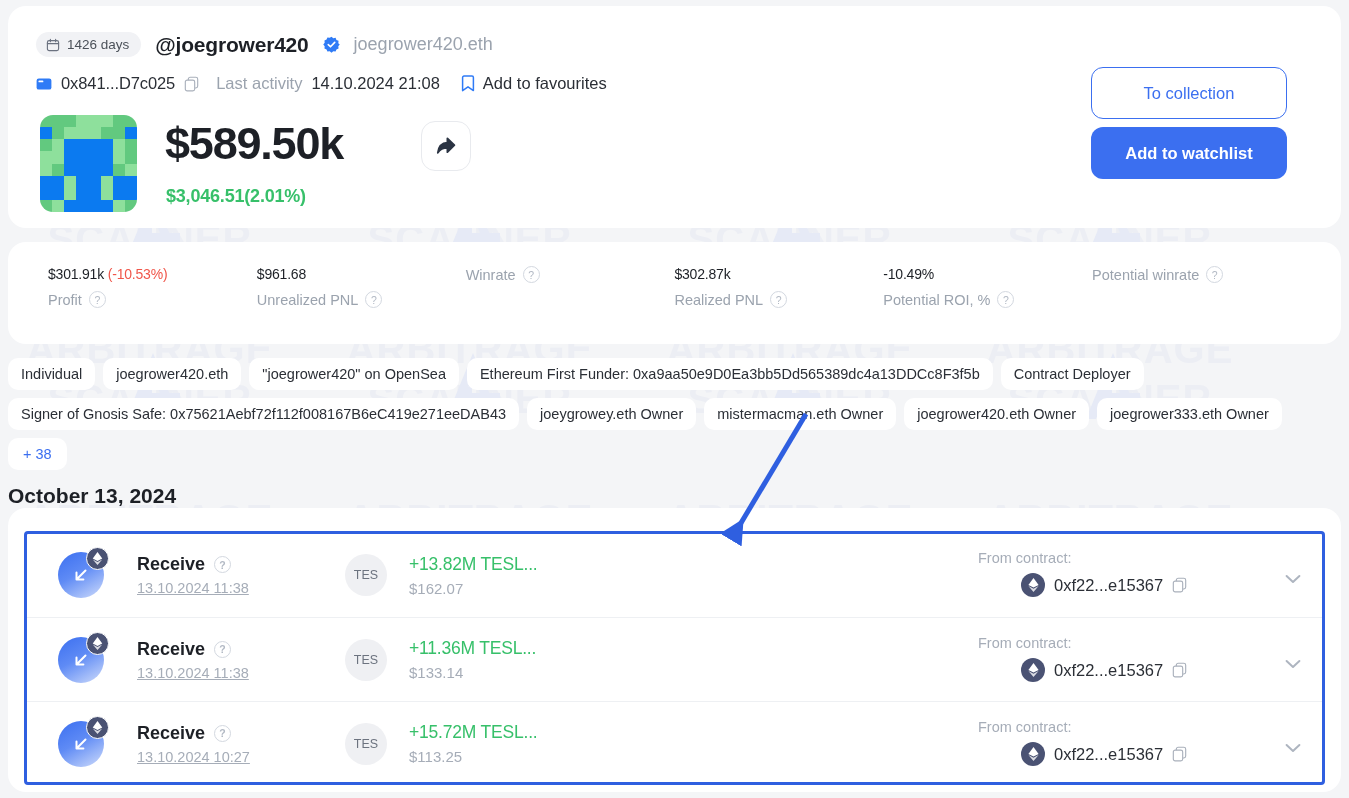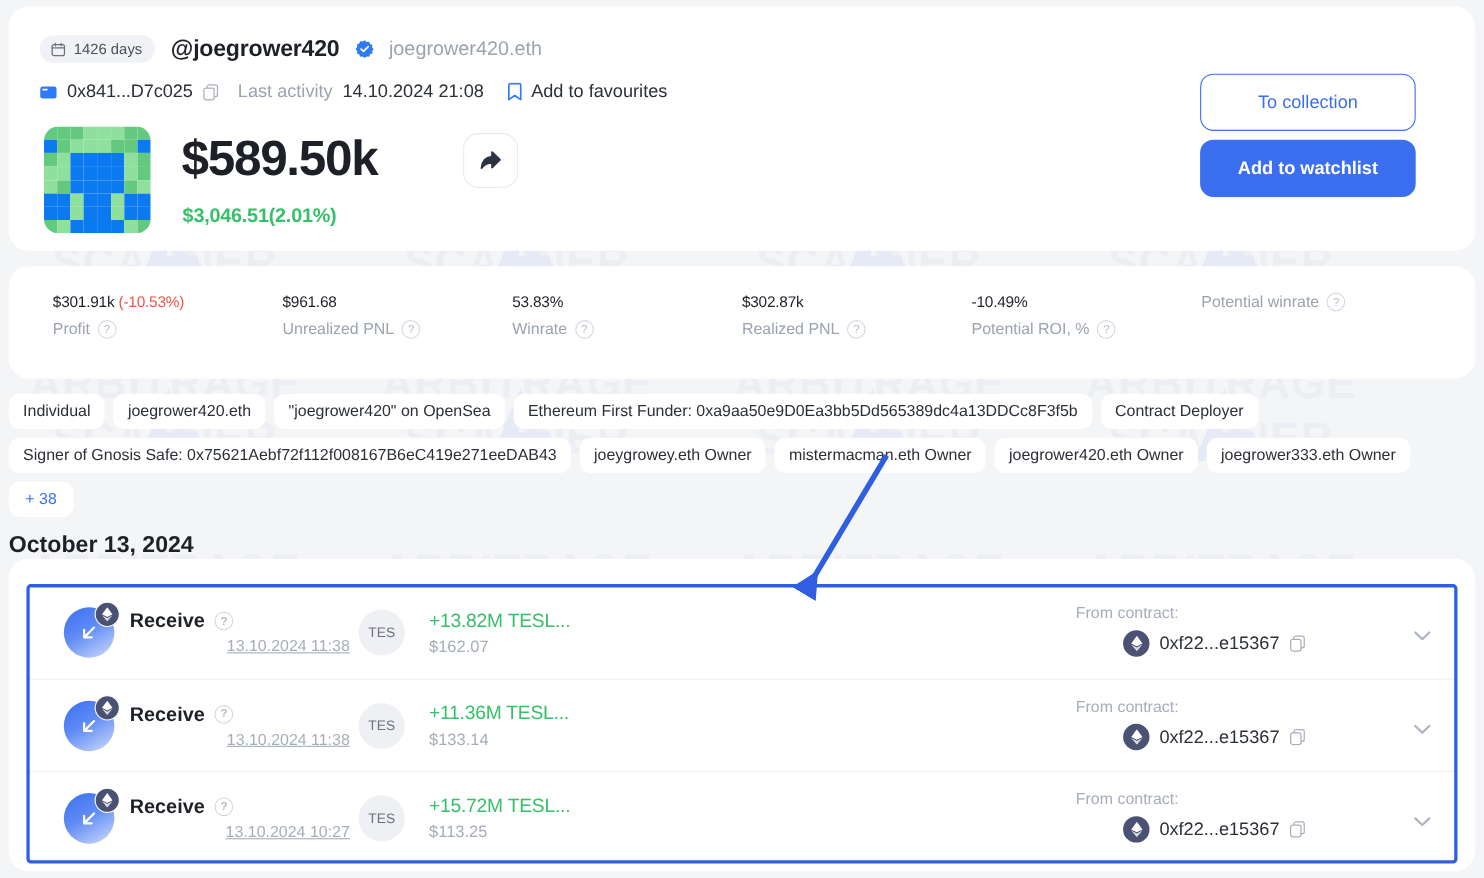--- a/index.html
+++ b/index.html
@@ -286,21 +286,21 @@
     position: absolute;
     right: -5px; top: -5px;
     width: 23px; height: 23px;
     border-radius: 50%;
     background: #4a5273;
     border: 1.5px solid #fff;
     display: flex; align-items: center; justify-content: center;
   }
   .chain-badge svg { width: 11px; height: 13px; display: block; }
 
-  .tx-type-col { margin-left: 14px; width: 200px; flex: none; text-align: right; }
+  .tx-type-col { margin-left: 33px; width: 200px; flex: none; }
   .tx-type {
     display: flex; align-items: center; gap: 9px;
     font-size: 18px; font-weight: 700; color: #1d2026;
     margin-bottom: 5px;
   }
   .tx-time { font-size: 14.5px; color: #a6adb8; text-decoration: underline; }
 
   .tok-circle {
     width: 42px; height: 42px;
     border-radius: 50%;
@@ -629,21 +629,20 @@
         </div>
       </div>
       <div class="stat">
         <div class="stat-val">$961.68</div>
         <div class="stat-lbl">
           <span>Unrealized PNL</span>
           <span class="qmark">?</span>
         </div>
       </div>
       <div class="stat">
-        <div class="stat-val">53.83%</div>
         <div class="stat-lbl">
           <span>Winrate</span>
           <span class="qmark">?</span>
         </div>
       </div>
       <div class="stat">
         <div class="stat-val">$302.87k</div>
         <div class="stat-lbl">
           <span>Realized PNL</span>
           <span class="qmark">?</span>

